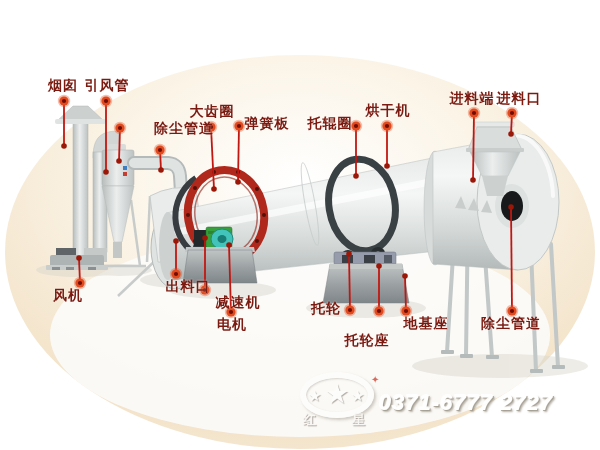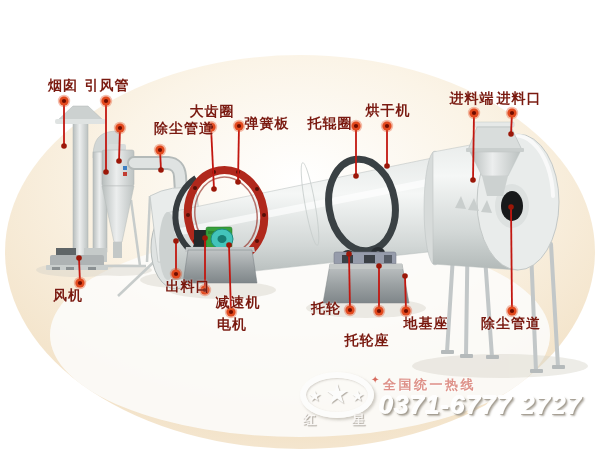--- a/index.html
+++ b/index.html
@@ -31,21 +31,21 @@
   .wm-accent{left:371px;top:374px;font-size:10px;color:rgba(205,70,55,.8);}
   .wm-brand{position:absolute;top:411px;font-size:13px;font-weight:bold;color:rgba(250,248,245,.95);
     text-shadow:1px 1px 1px #aaa49b;}
   .wm-brand.b0{left:303px;} .wm-brand.b1{left:352px;}
   .wm-hotline{
     left:383px;top:376px;font-size:13px;font-weight:bold;letter-spacing:2.5px;
     color:var(--hotline_text,#d7786e);opacity:.8;
     text-shadow:1px 1px 0 rgba(255,255,255,.9);
   }
   .wm-phone{
-    left:379px;top:390px;font-size:26px;font-weight:bold;font-style:italic;letter-spacing:1px;
+    left:379px;top:390px;font-size:22px;font-weight:bold;font-style:italic;letter-spacing:1px;
     font-family:"Liberation Sans","DejaVu Sans",sans-serif;
     color:var(--phone_text,#ffffff);opacity:.92;
     text-shadow:-1px -1px 0 rgba(255,255,255,.9),2px 2px 2px rgba(150,143,131,.75),1px 1px 0 rgba(170,163,150,.9);
   }
 </style>
 </head>
 <body>
 
 <div class="stage">
 
@@ -335,16 +335,15 @@
       <div class="callout-label" style="left: 511px; top: 324px;">除尘管道</div>
     </div>
 
   <div class="wm wm-oval"></div>
   <span class="wm wm-star s1">★</span>
   <span class="wm wm-star big">★</span>
   <span class="wm wm-star s2">★</span>
   <span class="wm wm-accent">✦</span>
   <span class="wm wm-brand b0">红</span>
   <span class="wm wm-brand b1">星</span>
-  <div class="wm wm-hotline">全国统一热线</div>
   <div class="wm wm-phone">0371-6777 2727</div>
 
 </div>
 
 </body></html>

